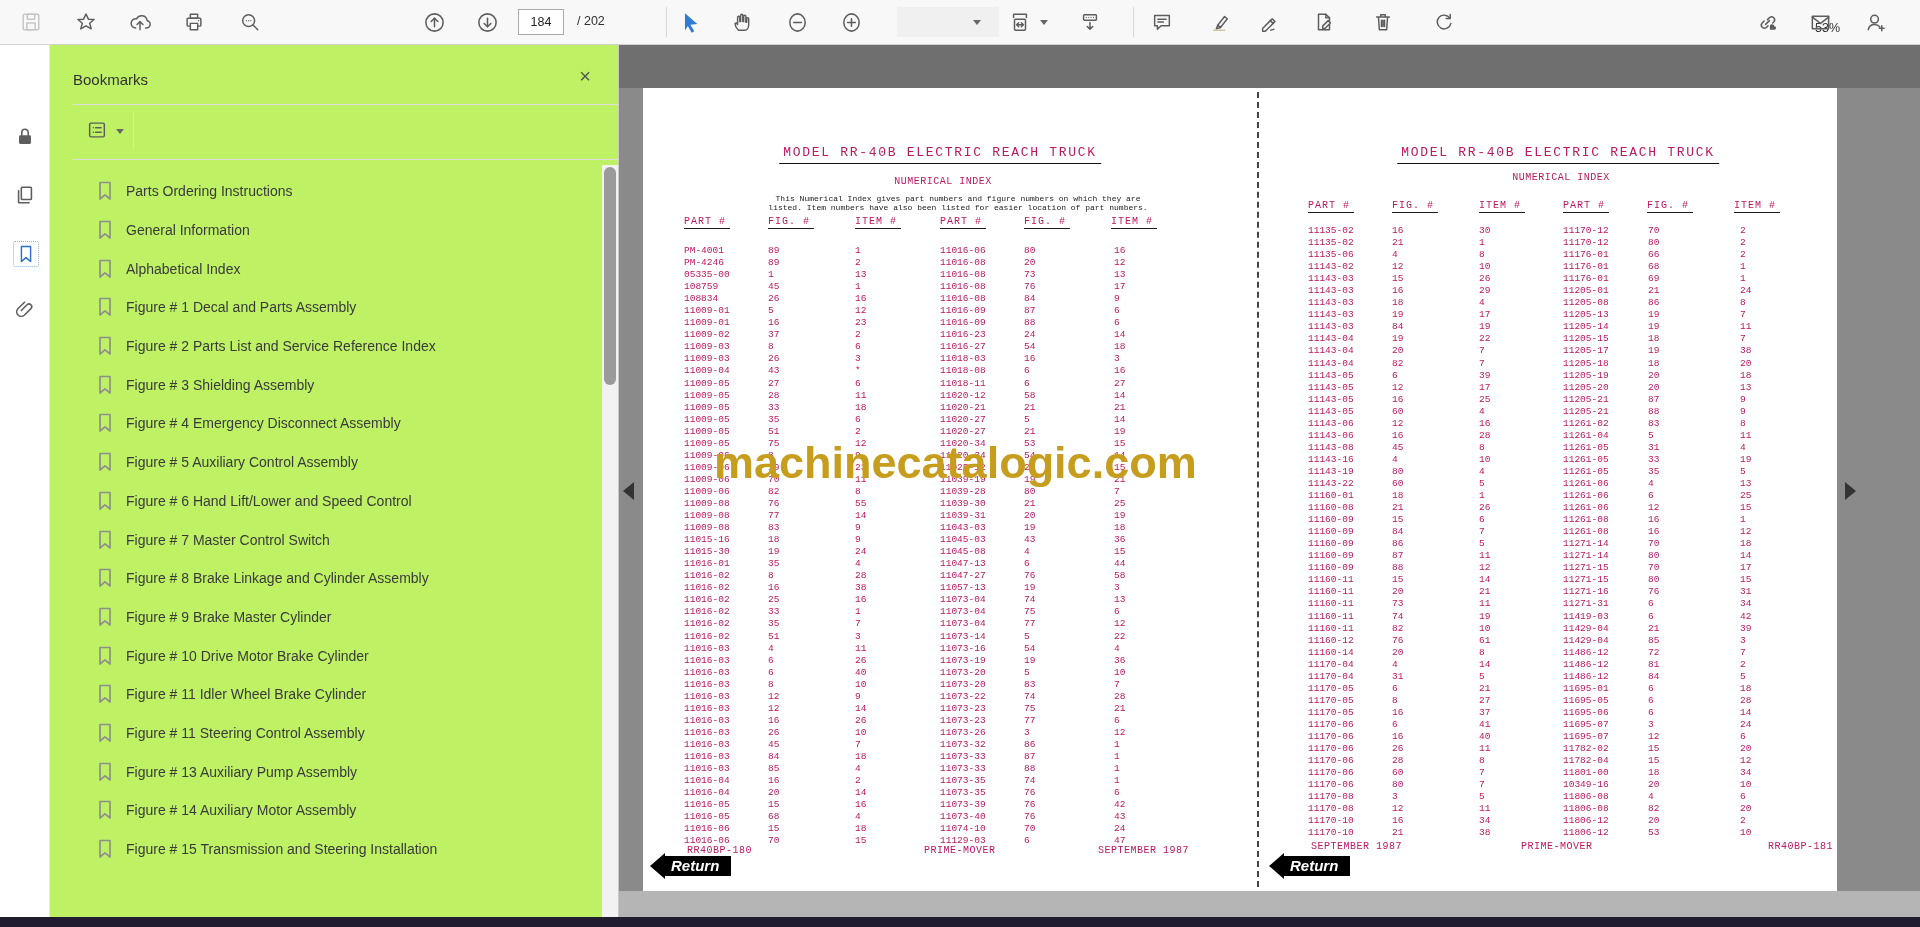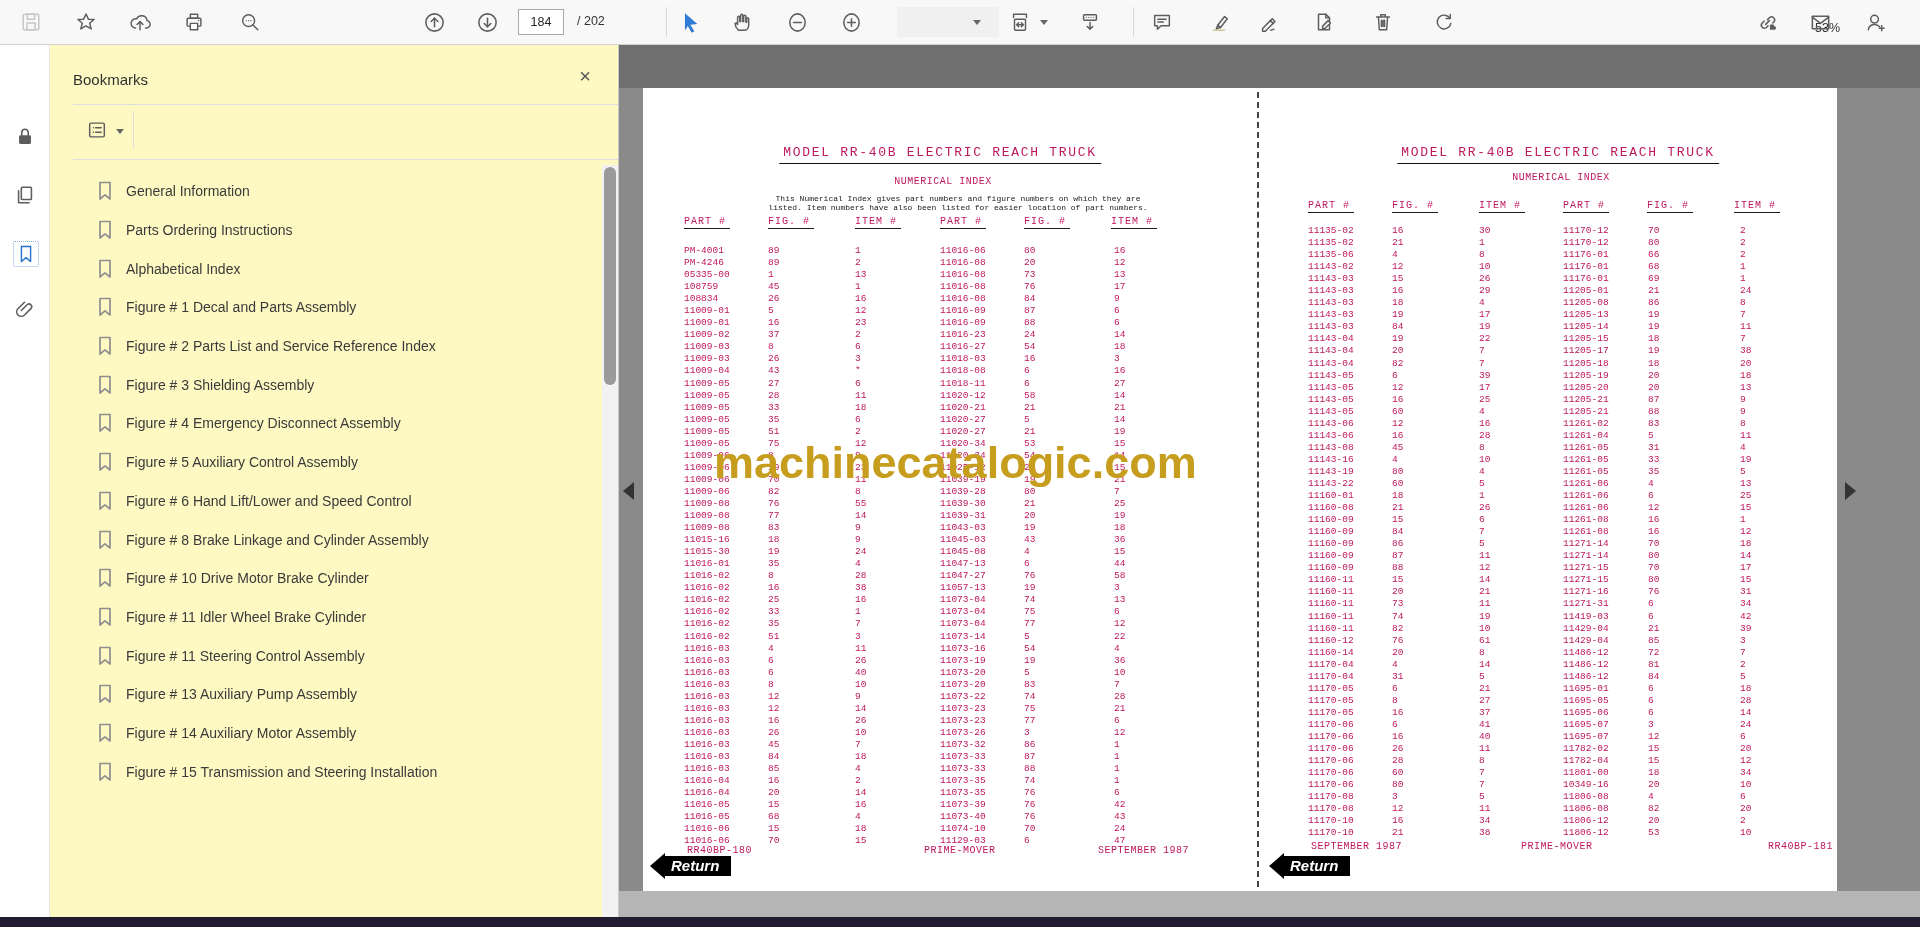--- a/index.html
+++ b/index.html
@@ -24,21 +24,21 @@
          border-top:5px solid #666}
 
   
   #rail{position:absolute;left:0;top:45px;width:49px;height:872px;background:#fff;border-right:1px solid #e8e8e8}
   .railbtn{position:absolute;left:13px;width:24px;height:24px;display:flex;align-items:center;justify-content:center}
   .railbtn svg{stroke:#5d5d5d;fill:none;stroke-width:1.7;stroke-linecap:round;stroke-linejoin:round}
   .railbtn.active{border:1px dotted #8ab0e0;border-radius:2px}
   .railbtn.active svg{stroke:#2471ce}
 
   
-  #panel{position:absolute;left:50px;top:45px;width:568px;height:872px;background:#fef9c3;border-right:1px solid #c9c9c9}
+  #panel{position:absolute;left:50px;top:45px;width:568px;height:872px;background:#bef264;border-right:1px solid #c9c9c9}
   #panel-title{position:absolute;left:23px;top:26px;font-size:15px;color:#323232}
   #panel-close{position:absolute;left:524px;top:20px;font-size:20px;color:#555;width:22px;height:22px;
                text-align:center;line-height:22px}
   .pline{position:absolute;left:23px;right:0;height:1px;background:#dedede}
   #opt-btn{position:absolute;left:36px;top:74px;width:24px;height:24px}
   #opt-btn svg{stroke:#5d5d5d;fill:none;stroke-width:1.6;stroke-linecap:round;stroke-linejoin:round}
   #opt-caret{position:absolute;left:66px;top:84px}
   #opt-divider{position:absolute;left:83px;top:66px;width:1px;height:38px;background:#dedede}
   #bm-list{position:absolute;left:0;top:127px;width:550px}
   .bitem{display:flex;align-items:center;height:38.7px;padding-left:47px;cursor:pointer}
@@ -299,38 +299,38 @@
 
   <div id="bm-list">
 
 
       <div class="bitem">
         <span class="bglyph">
           <svg width="16" height="20" viewBox="0 0 16 20">
             <path d="M3 1.5h10v16.5l-5-4.2-5 4.2z"></path>
           </svg>
         </span>
+        <span class="btext">Parts Ordering Instructions</span>
+      </div>
+
+      <div class="bitem">
+        <span class="bglyph">
+          <svg width="16" height="20" viewBox="0 0 16 20">
+            <path d="M3 1.5h10v16.5l-5-4.2-5 4.2z"></path>
+          </svg>
+        </span>
         <span class="btext">General Information</span>
       </div>
 
       <div class="bitem">
         <span class="bglyph">
           <svg width="16" height="20" viewBox="0 0 16 20">
             <path d="M3 1.5h10v16.5l-5-4.2-5 4.2z"></path>
           </svg>
         </span>
-        <span class="btext">Parts Ordering Instructions</span>
-      </div>
-
-      <div class="bitem">
-        <span class="bglyph">
-          <svg width="16" height="20" viewBox="0 0 16 20">
-            <path d="M3 1.5h10v16.5l-5-4.2-5 4.2z"></path>
-          </svg>
-        </span>
         <span class="btext">Alphabetical Index</span>
       </div>
 
       <div class="bitem">
         <span class="bglyph">
           <svg width="16" height="20" viewBox="0 0 16 20">
             <path d="M3 1.5h10v16.5l-5-4.2-5 4.2z"></path>
           </svg>
         </span>
         <span class="btext">Figure # 1 Decal and Parts Assembly</span>
@@ -374,30 +374,46 @@
 
       <div class="bitem">
         <span class="bglyph">
           <svg width="16" height="20" viewBox="0 0 16 20">
             <path d="M3 1.5h10v16.5l-5-4.2-5 4.2z"></path>
           </svg>
         </span>
         <span class="btext">Figure # 6 Hand Lift/Lower and Speed Control</span>
       </div>
 
+      <div class="bitem">
+        <span class="bglyph">
+          <svg width="16" height="20" viewBox="0 0 16 20">
+            <path d="M3 1.5h10v16.5l-5-4.2-5 4.2z"></path>
+          </svg>
+        </span>
+        <span class="btext">Figure # 7 Master Control Switch</span>
+      </div>
 
       <div class="bitem">
         <span class="bglyph">
           <svg width="16" height="20" viewBox="0 0 16 20">
             <path d="M3 1.5h10v16.5l-5-4.2-5 4.2z"></path>
           </svg>
         </span>
         <span class="btext">Figure # 8 Brake Linkage and Cylinder Assembly</span>
       </div>
 
+      <div class="bitem">
+        <span class="bglyph">
+          <svg width="16" height="20" viewBox="0 0 16 20">
+            <path d="M3 1.5h10v16.5l-5-4.2-5 4.2z"></path>
+          </svg>
+        </span>
+        <span class="btext">Figure # 9 Brake Master Cylinder</span>
+      </div>
 
       <div class="bitem">
         <span class="bglyph">
           <svg width="16" height="20" viewBox="0 0 16 20">
             <path d="M3 1.5h10v16.5l-5-4.2-5 4.2z"></path>
           </svg>
         </span>
         <span class="btext">Figure # 10 Drive Motor Brake Cylinder</span>
       </div>
 

